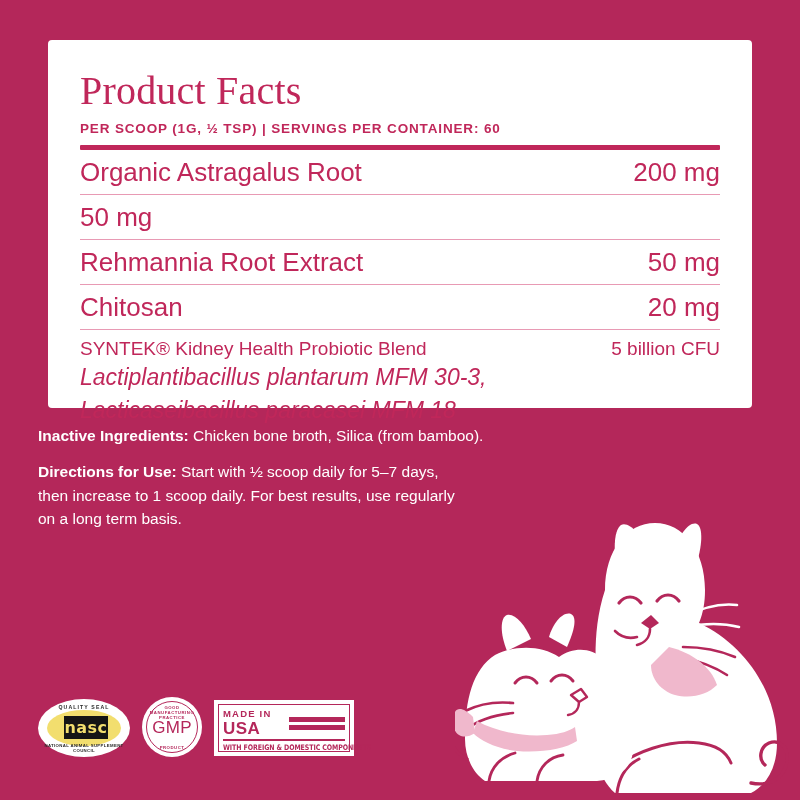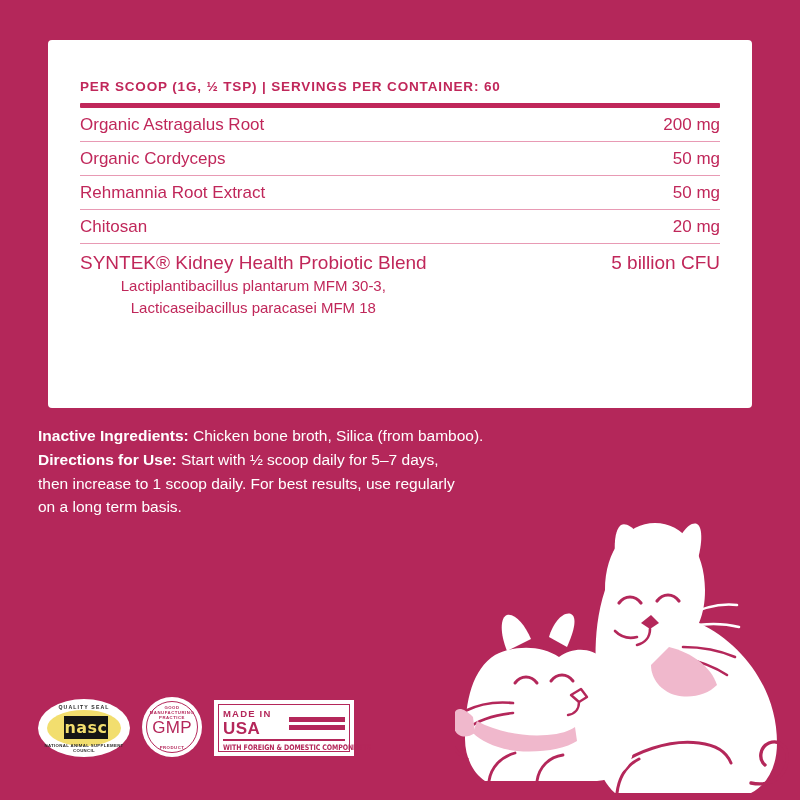--- a/index.html
+++ b/index.html
@@ -44,53 +44,53 @@
 
   
   .rows { margin-top:0; }
   .row {
     display:flex;
     align-items:baseline;
     justify-content:space-between;
     border-bottom:1.5px solid #E89AB4;
     padding:7px 0 6px 0;
     color:#C0275A;
-    font-size:17px;
+    font-size:26px;
   }
   .row .nm { white-space:nowrap; }
   .row .amt { white-space:nowrap; }
 
   .blend-row {
     display:flex;
     justify-content:space-between;
     align-items:flex-start;
     padding:7px 0 0 0;
     color:#C0275A;
     font-size:19px;
   }
   .blend-left { display:flex; flex-direction:column; }
   .blend-name { line-height:1.28; }
   .strain {
-    font-size:15px;
+    font-style:italic;
+    font-size:23px;
     line-height:1.42;
-    text-align:center;
   }
   .blend-amt { white-space:nowrap; padding-top:1px;text-align:right; }
 
   
   .body-text {
     position:absolute;
     left:38px;
     color:#FFFFFF;
     font-size:15.5px;
     line-height:1.52;
   }
   .body-text b { font-weight:700; }
   #inactive { top:424px; width:640px; }
-  #directions { top:448px; width:430px; }
+  #directions { top:460px; width:430px; }
 
   
   .badges { position:absolute; left:38px; top:697px; height:62px; }
 
   .nasc-seal {
     position:absolute; left:0; top:2px;
     width:92px; height:58px;
     background:#FFFFFF;
     border-radius:50%;
   }
@@ -189,34 +189,34 @@
   
   .cats { position:absolute; left:455px; top:495px; width:345px; height:305px; }
 </style>
 </head>
 <body>
 
 <div id="root">
 
   <div class="facts-card">
 
+    <div class="facts-title">Product Facts</div>
 
     <div class="facts-subtitle">PER SCOOP (1G, ½ TSP)  |  SERVINGS PER CONTAINER: 60</div>
 
     <div class="rule-thick"></div>
 
     <div class="rows">
 
       <div class="row">
         <span class="nm">Organic Astragalus Root</span>
         <span class="amt">200 mg</span>
       </div>
 
       <div class="row">
-        <span class="nm">Organic Cordyceps</span>
         <span class="amt">50 mg</span>
       </div>
 
       <div class="row">
         <span class="nm">Rehmannia Root Extract</span>
         <span class="amt">50 mg</span>
       </div>
 
       <div class="row">
         <span class="nm">Chitosan</span>

